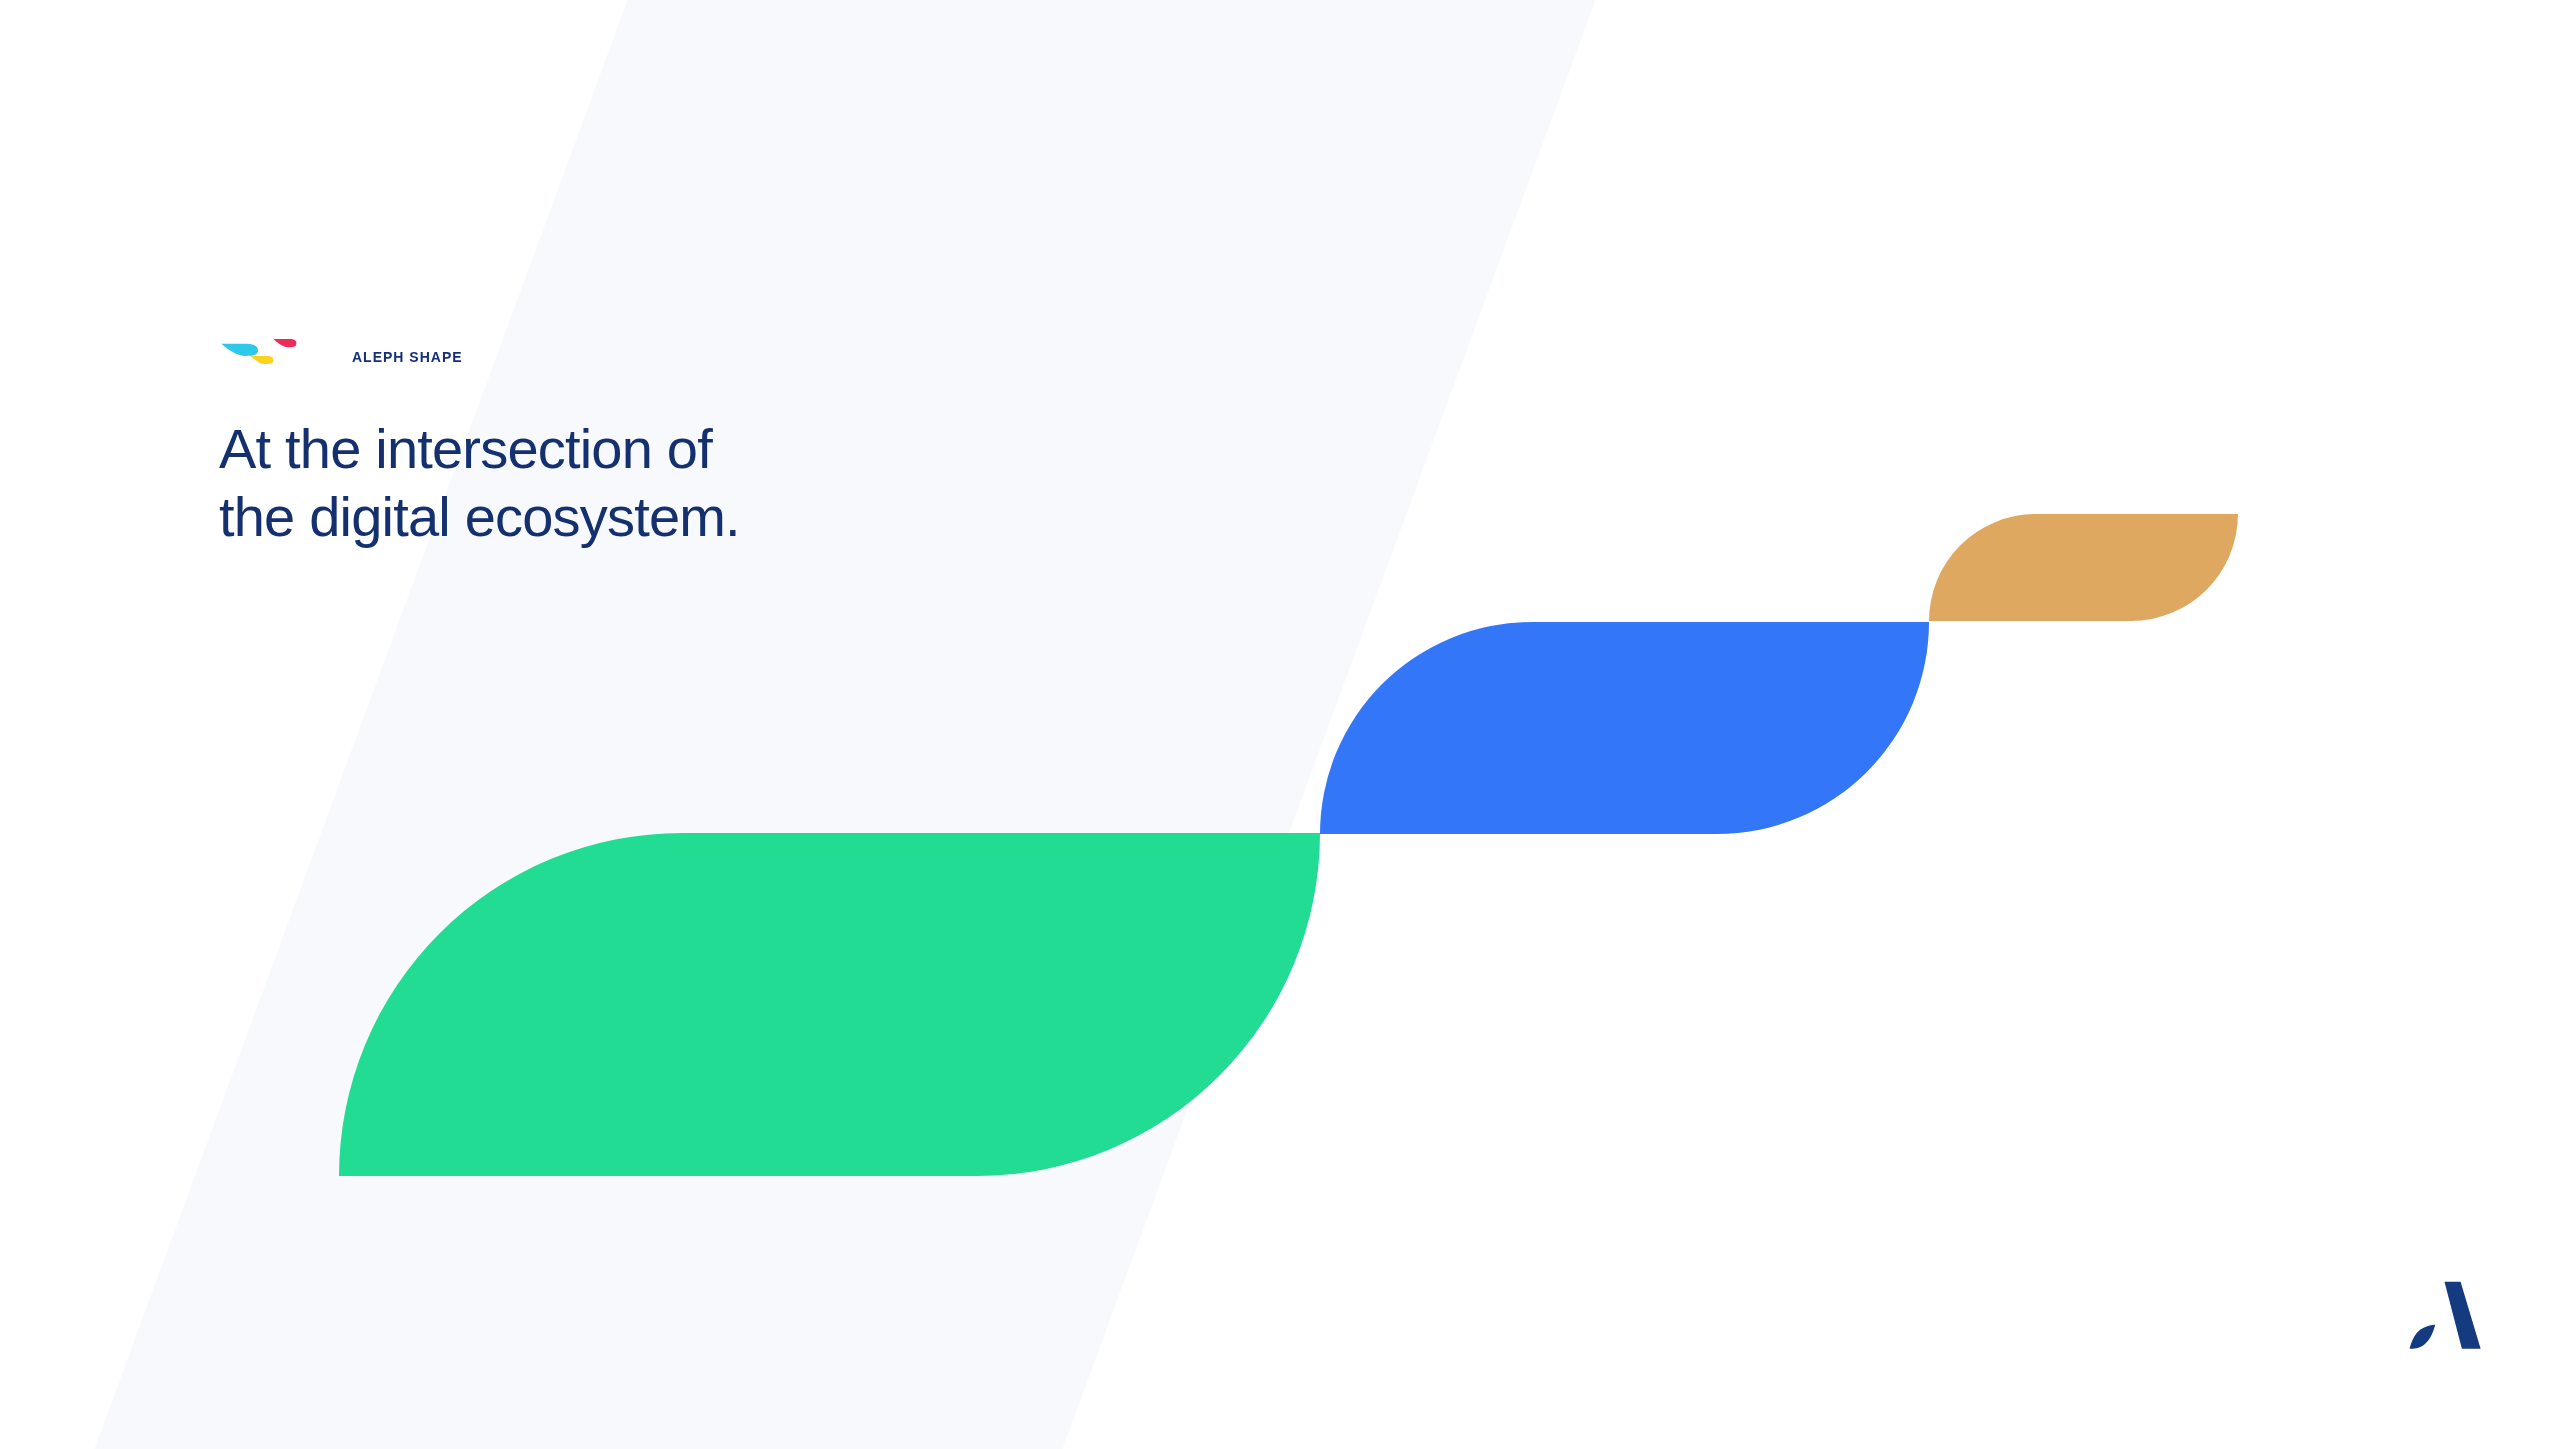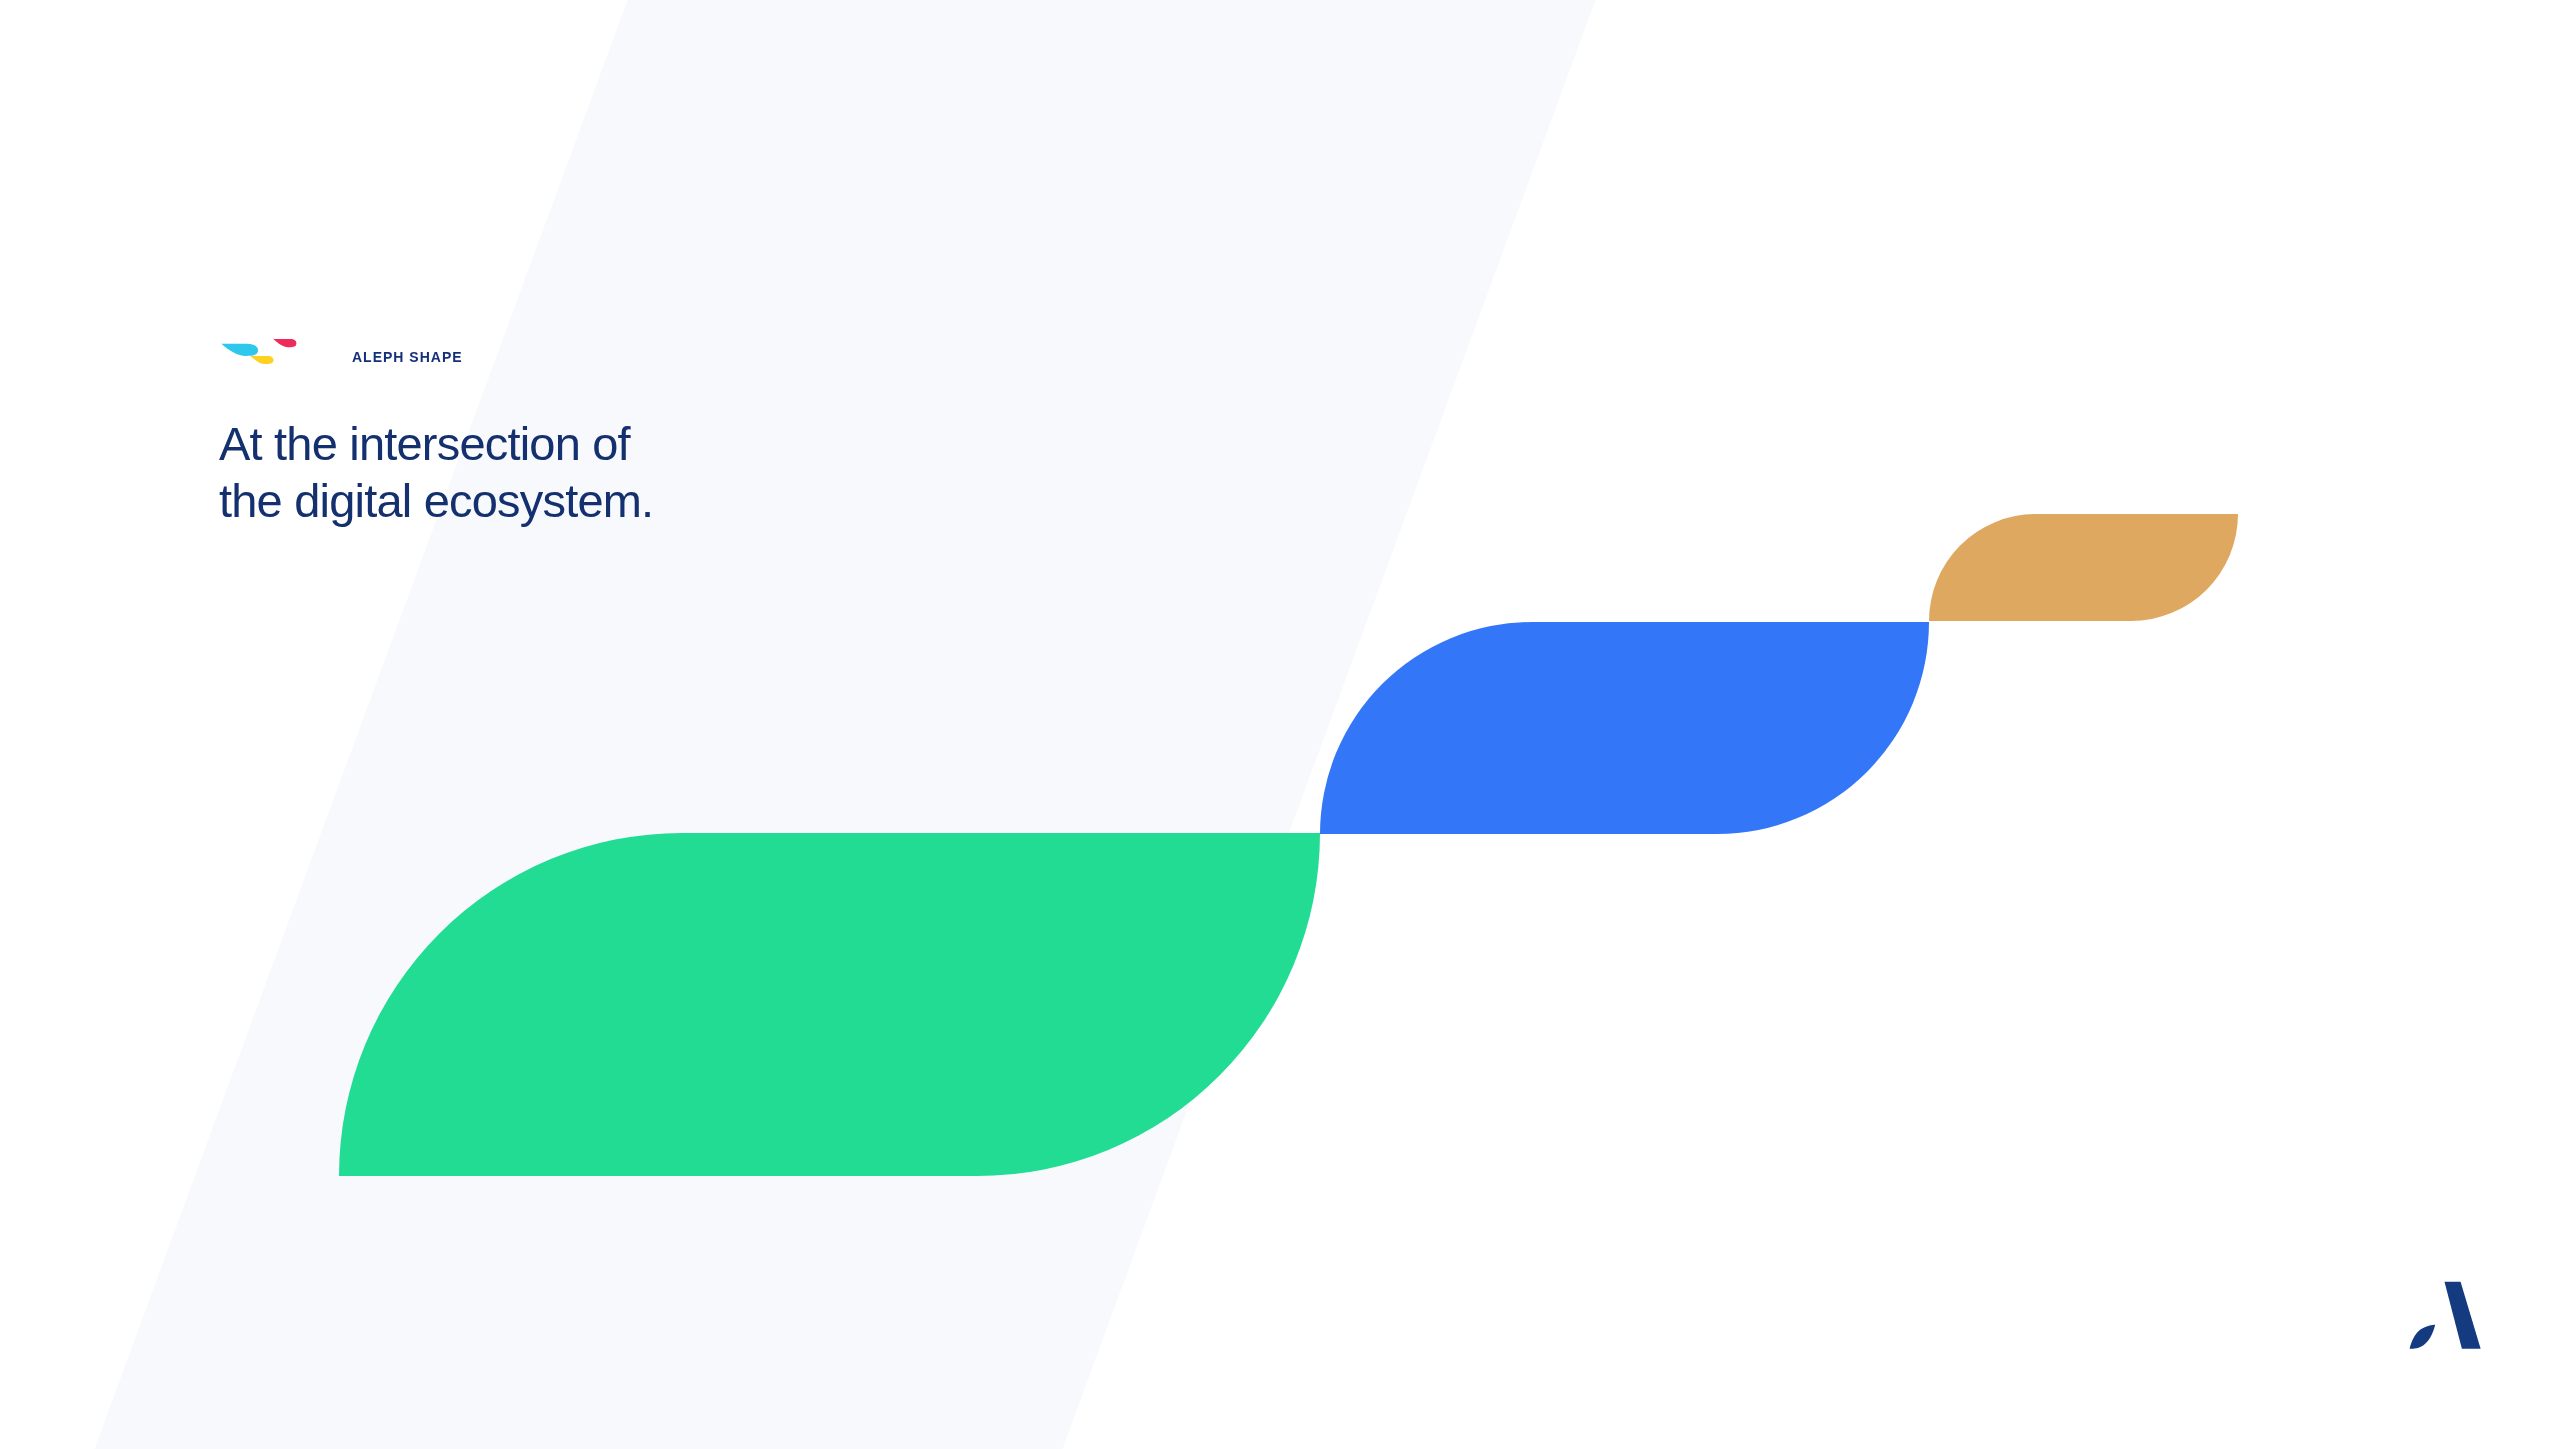--- a/index.html
+++ b/index.html
@@ -98,21 +98,21 @@
     line-height: 1;
     margin-top: 12px;
   }
 
   
   .headline {
     position: absolute;
     left: 219px;
     top: 415px;
     z-index: 3;
-    font-size: 47px;
+    font-size: 56px;
     font-weight: 400;
     line-height: 1.22;
     letter-spacing: -0.8px;
     color: #14306F;
     white-space: pre-line;
     margin: 0;
   }
 
   
   .corner-logo {

